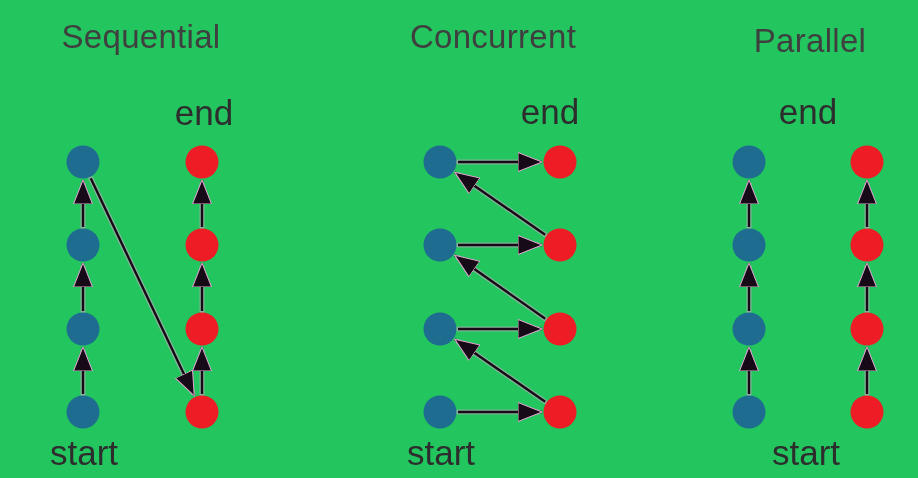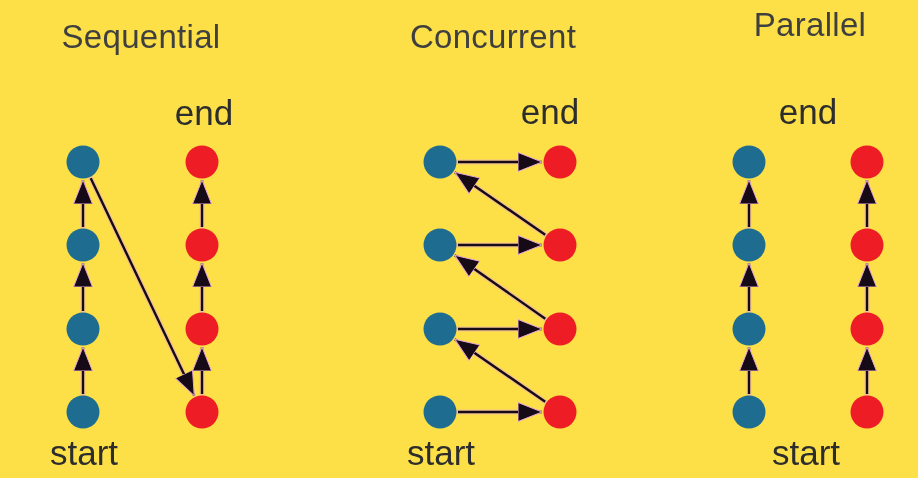--- a/index.html
+++ b/index.html
@@ -37,21 +37,21 @@
   }
   .endpoint-label {
     font-size: 35px;
     font-weight: 400;
     color: #2d2d2d;
   }
 </style>
 </head>
 <body>
 
-<div class="stage" style="background: #fde047;">
+<div class="stage" style="background: #22c55e;">
 
   <svg class="diagram-svg" viewBox="0 0 918 478" xmlns="http://www.w3.org/2000/svg">
     <defs>
       <marker id="arrow-head" markerUnits="userSpaceOnUse" markerWidth="28" markerHeight="22" refX="24" refY="10" orient="auto">
         <path id="arrow-head-path" d="M0,0.5 L24,10 L0,19.5 Z" fill="#150a15" stroke="#e9a6d6" stroke-width="1"></path>
       </marker>
     </defs>
     <g id="edges-layer">
         <line x1="83" y1="394" x2="83" y2="351" stroke="#e9a6d6" stroke-width="5" stroke-opacity="0.5" stroke-linecap="round"></line>
         <line x1="83" y1="394" x2="83" y2="347" stroke="#150a15" stroke-width="2.4" marker-end="url(#arrow-head)"></line>
@@ -123,17 +123,17 @@
   </svg>
 
   <div class="flabel panel-title" style="color: rgb(63, 63, 63); left: 141px; top: 36px;">Sequential</div>
   <div class="flabel endpoint-label" style="color: rgb(45, 45, 45); left: 204px; top: 112px;">end</div>
   <div class="flabel endpoint-label" style="color: rgb(45, 45, 45); left: 84px; top: 452px;">start</div>
 
   <div class="flabel panel-title" style="color: rgb(63, 63, 63); left: 493px; top: 36px; text-align: right;">Concurrent</div>
   <div class="flabel endpoint-label" style="color: rgb(45, 45, 45); left: 550px; top: 111px;">end</div>
   <div class="flabel endpoint-label" style="color: rgb(45, 45, 45); left: 441px; top: 452px;">start</div>
 
-  <div class="flabel panel-title" style="color: rgb(63, 63, 63); left: 810px; top: 24px;">Parallel</div>
+  <div class="flabel panel-title" style="color: rgb(63, 63, 63); left: 810px; top: 40px;">Parallel</div>
   <div class="flabel endpoint-label" style="color: rgb(45, 45, 45); left: 808px; top: 111px;">end</div>
   <div class="flabel endpoint-label" style="color: rgb(45, 45, 45); left: 806px; top: 452px;">start</div>
 
 </div>
 
 </body></html>

